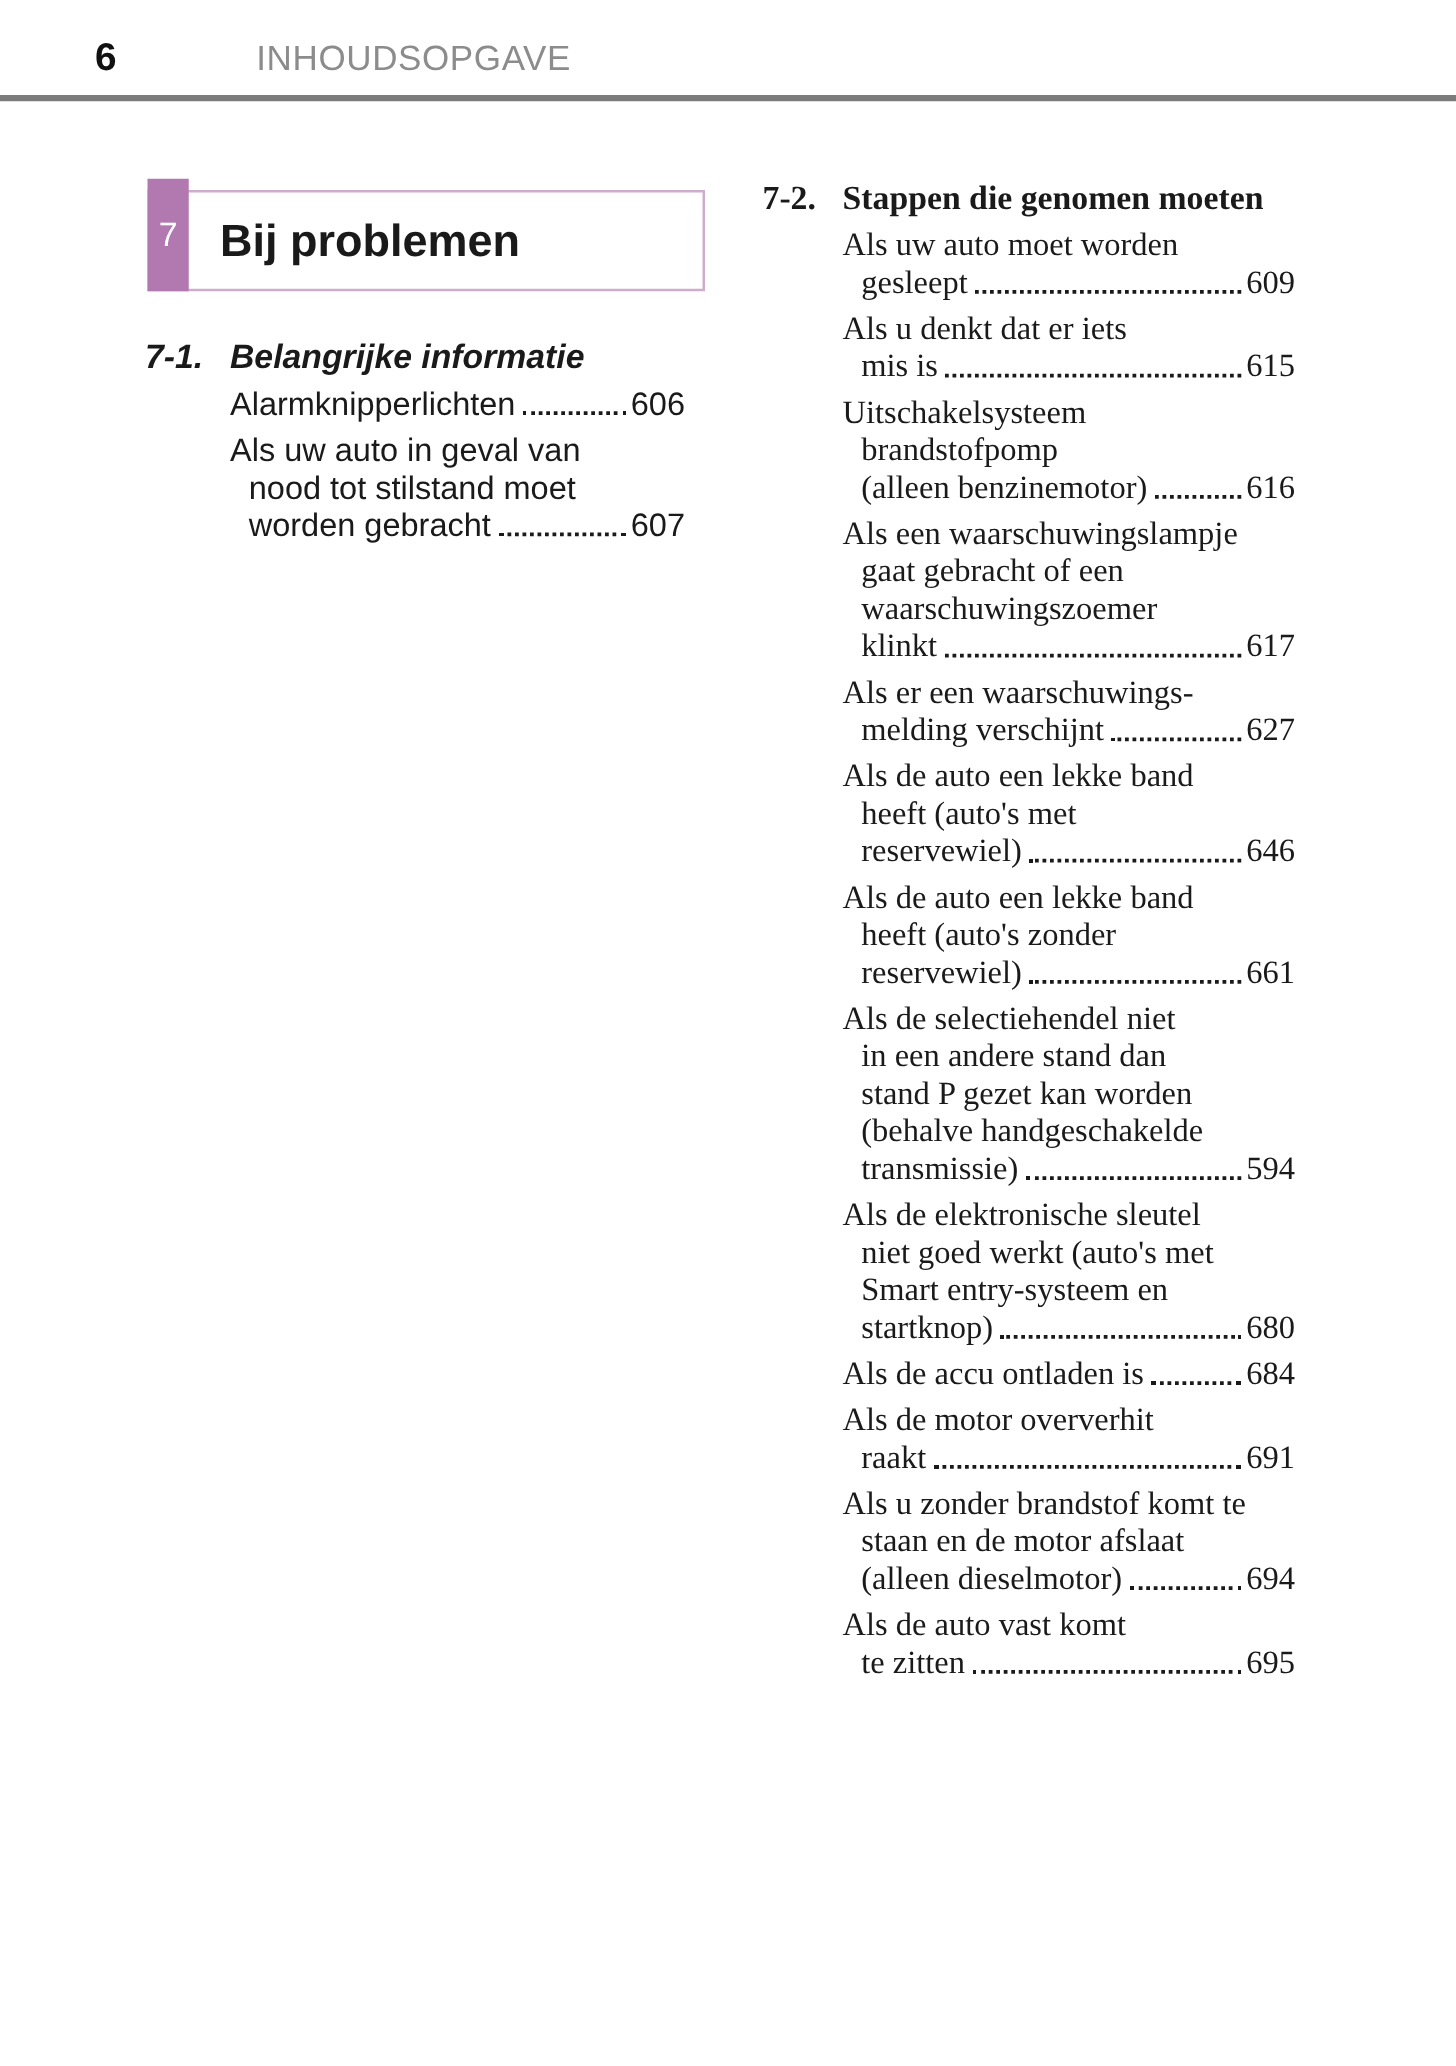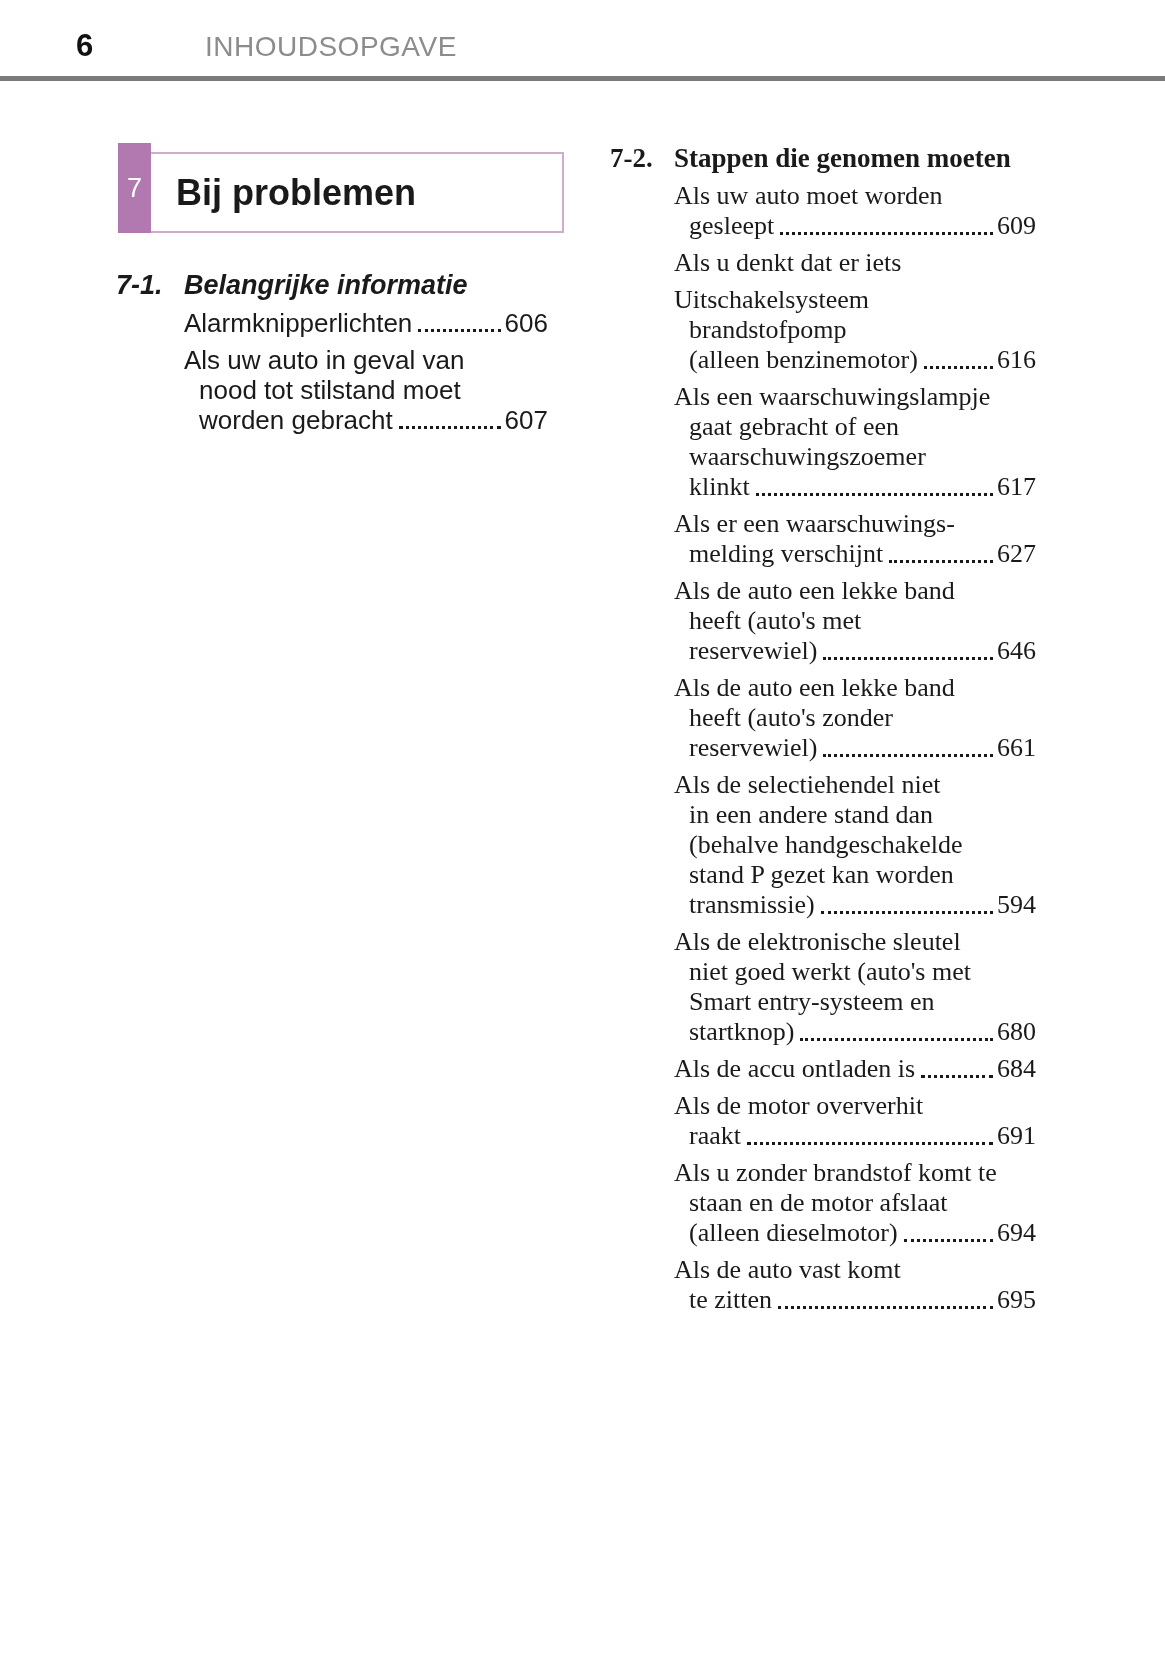--- a/index.html
+++ b/index.html
@@ -171,20 +171,25 @@
         <div class="entry">
           <div class="entry-line">Als uw auto moet worden</div>
           <div class="entry-line cont last">
             <span class="line-text">gesleept</span>
             <span class="leader"></span>
             <span class="page-num">609</span>
           </div>
         </div>
         <div class="entry">
           <div class="entry-line">Als u denkt dat er iets</div>
+          <div class="entry-line cont last">
+            <span class="line-text">mis is</span>
+            <span class="leader"></span>
+            <span class="page-num">615</span>
+          </div>
         </div>
         <div class="entry">
           <div class="entry-line">Uitschakelsysteem</div>
           <div class="entry-line cont">brandstofpomp</div>
           <div class="entry-line cont last">
             <span class="line-text">(alleen benzinemotor)</span>
             <span class="leader"></span>
             <span class="page-num">616</span>
           </div>
         </div>
@@ -220,22 +225,22 @@
           <div class="entry-line cont">heeft (auto's zonder</div>
           <div class="entry-line cont last">
             <span class="line-text">reservewiel)</span>
             <span class="leader"></span>
             <span class="page-num">661</span>
           </div>
         </div>
         <div class="entry">
           <div class="entry-line">Als de selectiehendel niet</div>
           <div class="entry-line cont">in een andere stand dan</div>
+          <div class="entry-line cont">stand P gezet kan worden</div>
           <div class="entry-line cont">(behalve handgeschakelde</div>
-          <div class="entry-line cont">stand P gezet kan worden</div>
           <div class="entry-line cont last">
             <span class="line-text">transmissie)</span>
             <span class="leader"></span>
             <span class="page-num">594</span>
           </div>
         </div>
         <div class="entry">
           <div class="entry-line">Als de elektronische sleutel</div>
           <div class="entry-line cont">niet goed werkt (auto's met</div>
           <div class="entry-line cont">Smart entry-systeem en</div>

